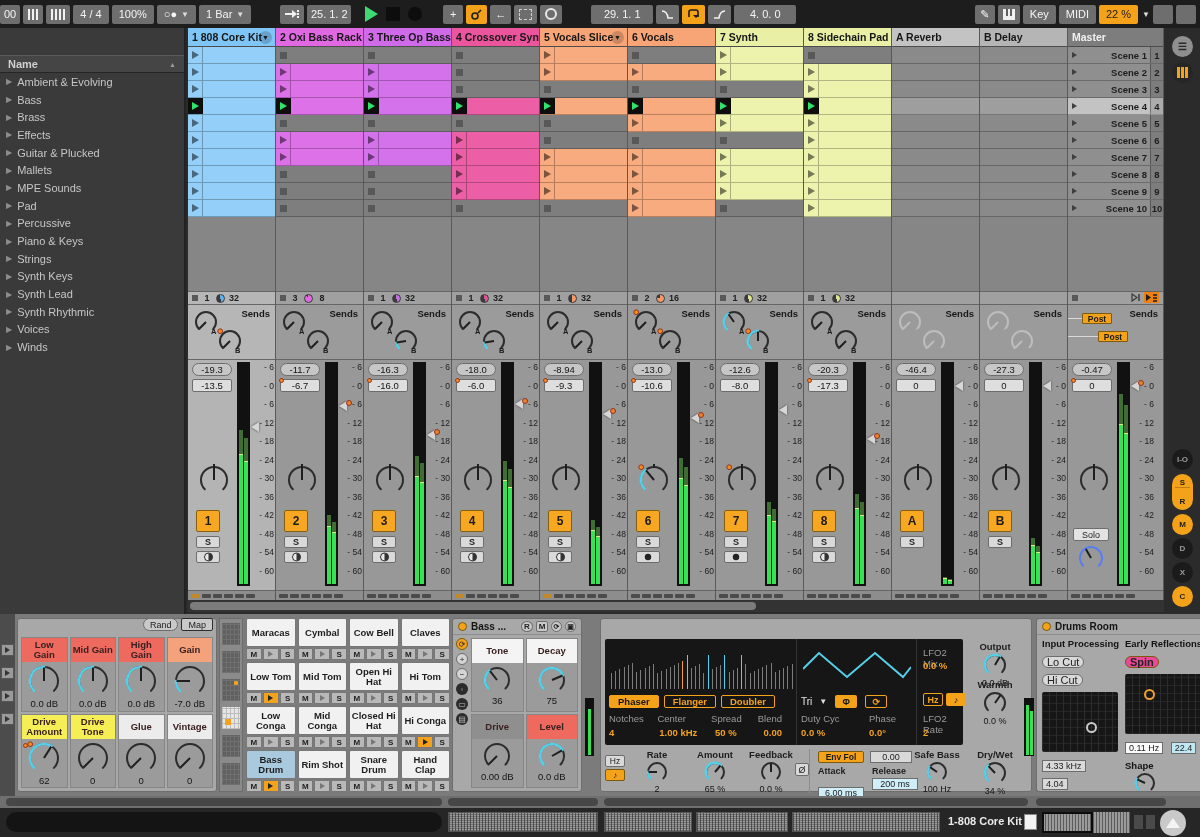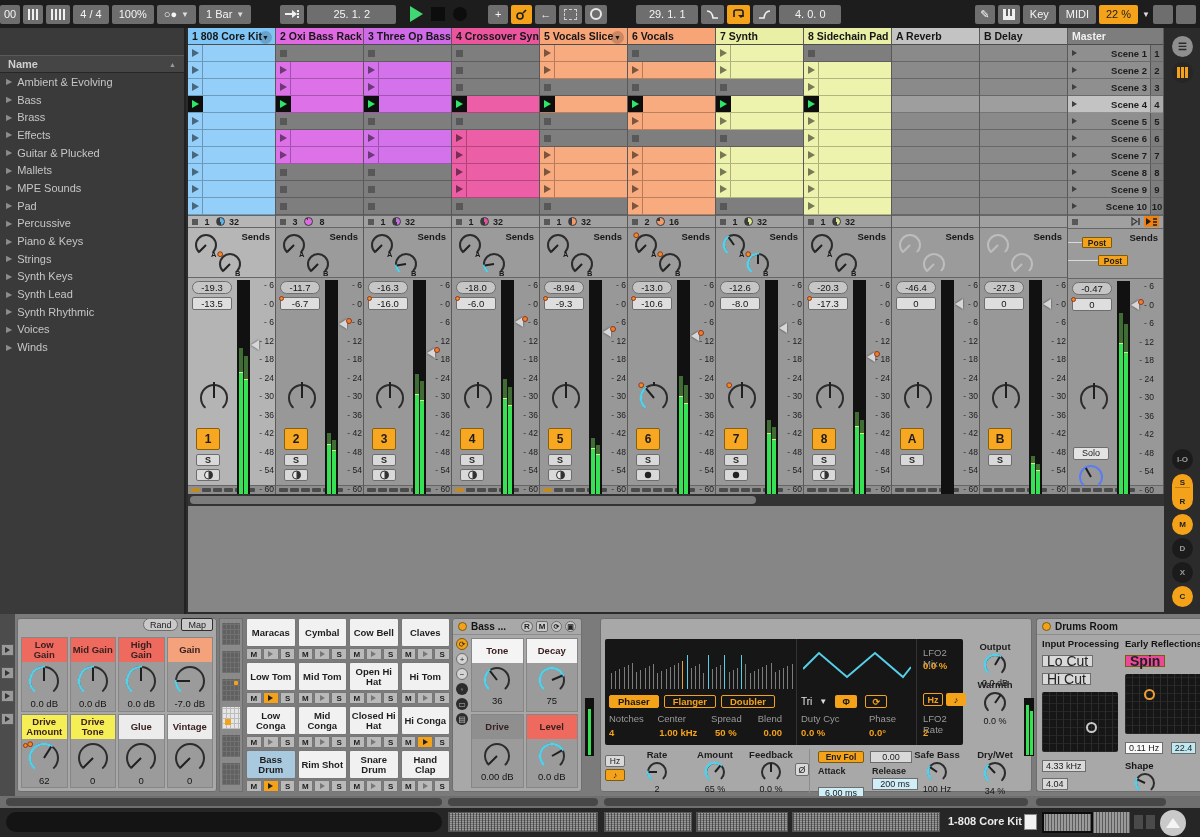--- a/index.html
+++ b/index.html
@@ -19,21 +19,21 @@
 .dashbox{width:13px;height:11px;border:1px dashed #cfcfcf}
 .ocirc{width:12px;height:12px;border:2px solid #e8e8e8;border-radius:50%}
 .gap{width:14px}
 
 #browser{position:absolute;left:0;top:28px;width:186px;height:586px;background:#3a3a3a;border-right:2px solid #222}
 .bhead{margin-top:27px;height:18px;background:#454545;border-top:1px solid #5a5a5a;border-bottom:1px solid #262626;color:#cfcfcf;font-size:11px;font-weight:bold;display:flex;align-items:center;padding:0 8px;justify-content:space-between}
 .bitem{height:17.7px;display:flex;align-items:center;color:#c6c6c6;font-size:11px;padding-left:6px;gap:5px;cursor:default}
 .bitem .arr{color:#8d8d8d;font-size:8px}
 
 #session{position:absolute;left:188px;top:28px;width:976px;height:584px;background:#868686;display:flex;flex-direction:column}
-#trackrow{display:flex;height:466px}
+#trackrow{display:flex;height:572px}
 .tcol{display:flex;flex-direction:column;border-right:1px solid #595959;height:100%}
 .th{height:19px;font-size:10.5px;font-weight:bold;color:#161616;display:flex;align-items:center;padding:0 4px;border-bottom:1px solid #4c4c4c;position:relative;white-space:nowrap;overflow:hidden}
 .th.mh{color:#f1f1f1}
 .dd{position:absolute;right:3px;top:3px;width:13px;height:13px;border-radius:50%;background:rgba(0,0,0,.18);color:#1a1a1a;font-size:7px;display:flex;align-items:center;justify-content:center}
 .clips{height:170px}
 .crow{height:17px;display:flex;align-items:center;border-bottom:1px solid rgba(0,0,0,.25);overflow:hidden}
 .crow.empty{background:#7e7e7e}
 .crow.ret{background:#8a8a8a}
 .crow.ret.hl{background:#9e9e9e}
 .stopsq{width:7px;height:7px;background:#585858;margin-left:4px;display:inline-block}
@@ -173,21 +173,21 @@
 .envfld{position:absolute;left:60px;top:2px;width:42px;height:12px;background:#d9d9d9;border:1px solid #6d6d6d;font-size:9px;display:flex;align-items:center;justify-content:center;color:#222}
 .envlb{position:absolute;font-size:9px;font-weight:bold;color:#1d1d1d}
 .envvl{position:absolute;width:46px;height:12px;background:#cfeef7;border:1px solid #6d6d6d;font-size:9px;display:flex;align-items:center;justify-content:center;color:#222}
 .pright{position:absolute;right:4px;top:20px;width:62px;height:150px}
 .minimeter{position:absolute;width:9px;background:#101010;display:flex;justify-content:space-around;align-items:flex-end;padding:1px}
 .minimeter b{width:3px;background:#36e253}
 
 #roomdev{left:1036px;width:164px;border-right:none;border-top-right-radius:0;border-bottom-right-radius:0}
 .rcol{position:absolute;top:19px;bottom:2px}
 .rlab{font-size:9.5px;font-weight:bold;color:#141414}
-.rbtn{height:12px;background:#d9d9d9;border:1px solid #6d6d6d;border-radius:0;font-size:14px;color:#222;display:inline-flex;align-items:center;justify-content:center;padding:0 4px;margin-right:6px}
+.rbtn{height:12px;background:#d9d9d9;border:1px solid #6d6d6d;border-radius:6px;font-size:11px;color:#222;display:inline-flex;align-items:center;justify-content:center;padding:0 4px;margin-right:6px}
 .rbtn.o{background:#ec4899;border-color:#7a5a10;font-weight:bold}
 .rdisp{position:relative;background:#161616;border-radius:2px;background-image:repeating-linear-gradient(90deg,#2c2c2c 0 1px,transparent 1px 7px),repeating-linear-gradient(0deg,#262626 0 1px,transparent 1px 8px)}
 .rmark{position:absolute;width:11px;height:11px;border-radius:50%;border:2px solid #c9c9c9}
 .rmark.o{border-color:#f0a030}
 .rfld{height:12px;background:#d9d9d9;border:1px solid #6d6d6d;font-size:9px;color:#222;display:inline-flex;align-items:center;justify-content:center;padding:0 3px;margin-right:3px}
 .rfld.cy{background:#bfe8f2}
 .rfld.wh{background:#fafafa}
 
 #scrollstrip{position:absolute;left:0;top:796px;width:1200px;height:12px;background:#6f6f6f}
 #scrollstrip i{position:absolute;top:2px;height:8px;background:#474747;border-radius:4px}
@@ -232,21 +232,21 @@
         <span class="caret">▼</span>
       </span>
     <span class="gap" style="width:26px"></span>
     <span class="tbf tbi">
         <svg width="14" height="10">
           <line x1="0" y1="5" x2="9" y2="5" stroke="#f0f0f0" stroke-width="2"></line>
           <path d="M7 1 L12 5 L7 9 Z" fill="#f0f0f0"></path>
           <line x1="13" y1="1" x2="13" y2="9" stroke="#f0f0f0" stroke-width="2" stroke-dasharray="2 1"></line>
         </svg>
       </span>
-    <span class="tbf" style="width:89px">25. 1. 2</span>
+    <span class="tbf" style="width:44px">25. 1. 2</span>
     <span class="gap"></span>
     <span class="playtri"></span>
     <span class="gap" style="width:8px"></span>
     <span class="stopsq2"></span>
     <span class="gap" style="width:8px"></span>
     <span class="reccirc"></span>
     <span class="gap" style="width:18px"></span>
     <span class="tbf tbi">+</span>
     <span class="tbf tbi tbo">
         <svg width="11" height="11">

